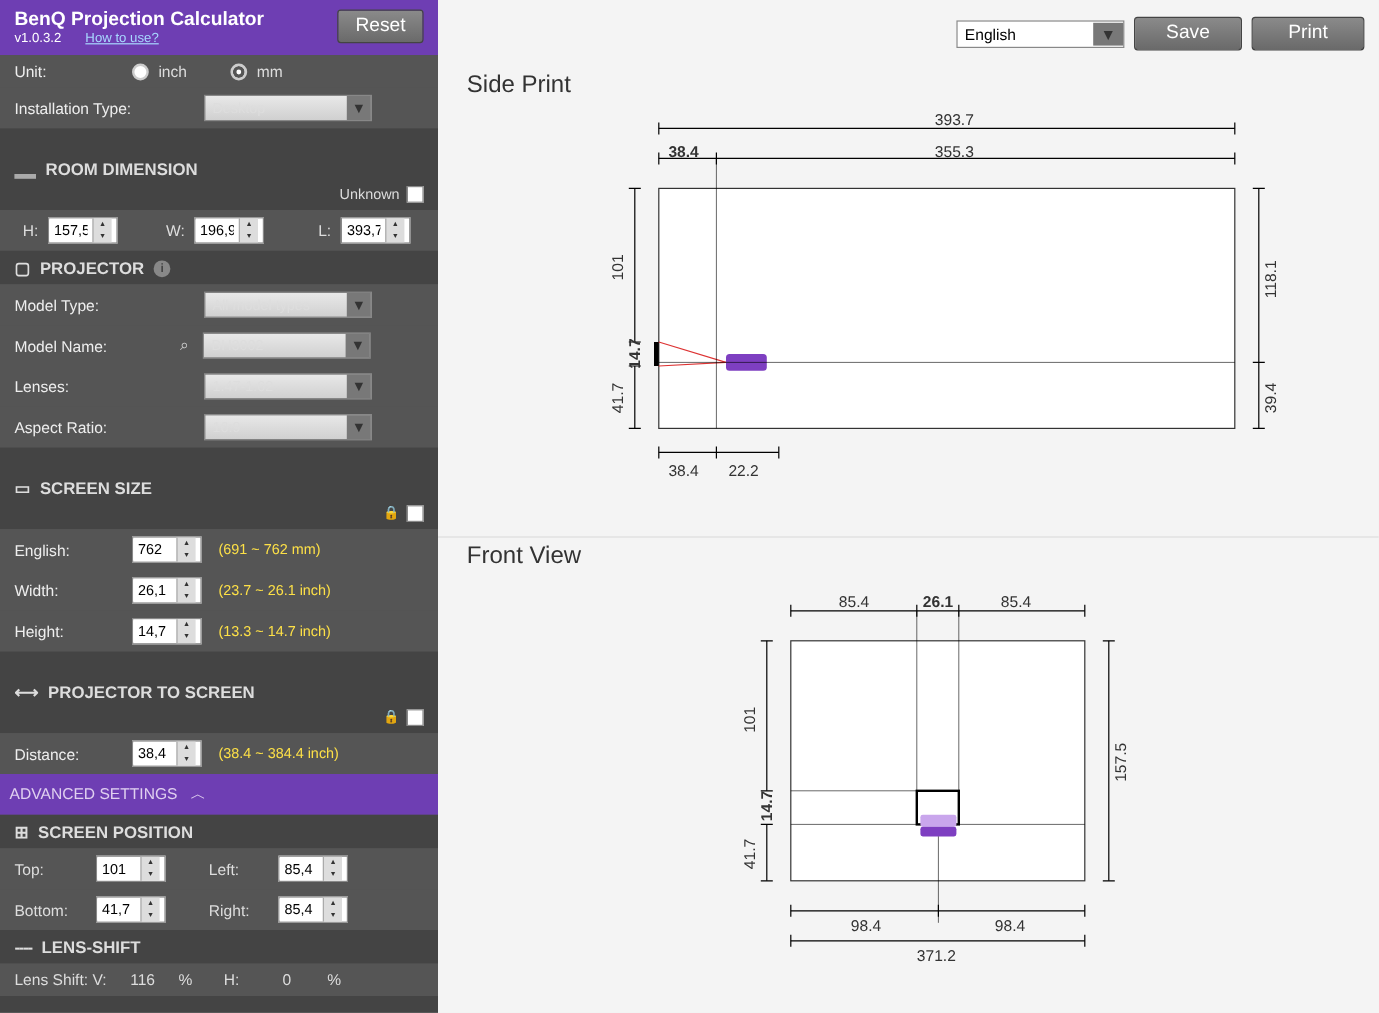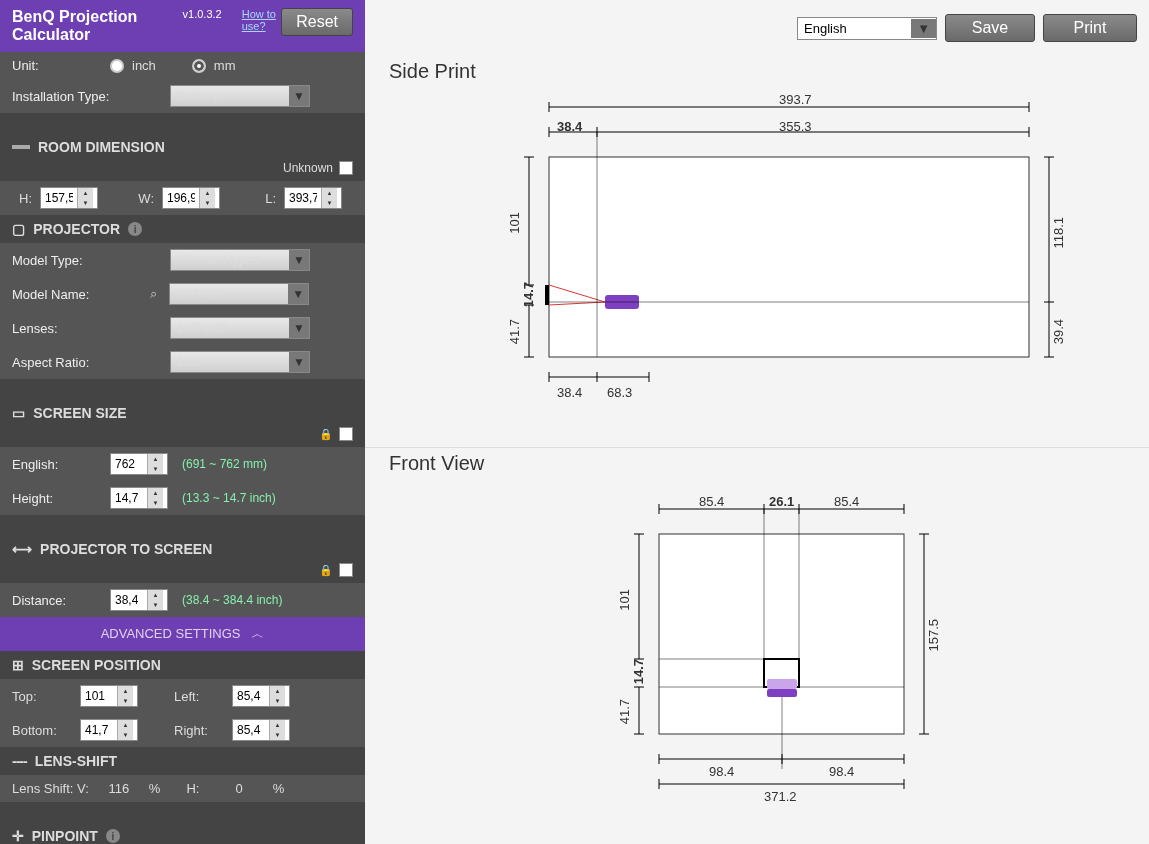--- a/index.html
+++ b/index.html
@@ -1,42 +1,42 @@
 <!DOCTYPE html>
 <html><head>
 <meta charset="utf-8">
 <style>
 * { box-sizing: border-box; margin: 0; padding: 0; font-family: Arial, sans-serif; }
 body { width: 1149px; height: 844px; display: flex; background: #f0f0f0; }
 .sidebar { width: 365px; background: #555; color: #ddd; display: flex; flex-direction: column; font-size: 13px; }
 .header { background: #6e3eb3; padding: 8px 12px; display: flex; justify-content: space-between; align-items: flex-start; }
-.header-left { display: flex; gap: 0; }
+.header-left { display: flex; flex-direction: column; gap: 0; }
 .header h1 { color: #fff; font-size: 16px; font-weight: 600; }
 .header .version { color: #fff; font-size: 11px; display: flex; gap: 20px; }
 .header .version a { color: #a8d8ff; text-decoration: underline; }
 .btn { background: linear-gradient(#8a8a8a,#6a6a6a); border: 1px solid #444; color: #fff; padding: 4px 14px; border-radius: 3px; font-size: 16px; cursor: pointer; }
 .section-row { display: flex; align-items: center; padding: 6px 12px; gap: 8px; background: #555; }
 .section-header { background: #444; padding: 6px 12px; display: flex; align-items: center; justify-content: space-between; font-weight: 600; font-size: 14px; }
-.section-header .left { display: flex; align-items: center; gap: 8px; }
-.section-header .right { display: flex; align-items: center; gap: 6px; font-weight: normal; font-size: 12px; margin-top: 42px; }
+.section-header .left { display: flex; align-items: flex-end; gap: 8px; }
+.section-header .right { display: flex; align-items: flex-start; gap: 6px; font-weight: normal; font-size: 12px; margin-top: 42px; }
 .icon-line { width: 18px; height: 4px; background: #aaa; }
 .icon-dashes { letter-spacing: -1px; font-weight: bold; }
 .label { width: 90px; font-size: 13px; color: #eee; }
 .label-short { width: 20px; text-align: right; font-size: 13px; }
 .select { background: linear-gradient(#e8e8e8,#d0d0d0); border: 1px solid #888; padding: 3px 6px; font-size: 12px; width: 140px; display: flex; justify-content: space-between; align-items: center; cursor: pointer; }
 .select .arrow { background: #787878; width: 20px; text-align: center; margin: -3px -6px -3px 0; padding: 3px 0; color: #333; }
 .spinner { display: flex; align-items: center; background: #fff; border: 1px solid #888; height: 22px; width: 58px; }
 .spinner input { border: none; width: 36px; padding: 2px 4px; font-size: 12px; text-align: left; background: #fff; }
 .spinner .steppers { display: flex; flex-direction: column; width: 16px; background: #ddd; border-left: 1px solid #aaa; height: 100%; }
 .spinner .steppers div { flex: 1; display: flex; align-items: center; justify-content: center; font-size: 6px; cursor: pointer; color: #333; }
 .radio { width: 14px; height: 14px; border-radius: 50%; border: 2px solid #ccc; display: inline-block; background: #fff; }
 .radio.filled { background: #fff; box-shadow: inset 0 0 0 3px #555; }
 .checkbox { width: 14px; height: 14px; background: #fff; border: 1px solid #888; display: inline-block; }
-.hint { color: #86efac; font-size: 12px; margin-left: 6px; }
-.adv-header { background: #6e3eb3; text-align: center; padding: 8px; color: #e0d0f0; font-size: 13px; cursor: pointer; }
+.hint { color: #fde047; font-size: 12px; margin-left: 6px; }
+.adv-header { background: #6e3eb3; padding: 8px; color: #e0d0f0; font-size: 13px; cursor: pointer; }
 .info-icon { width: 14px; height: 14px; border-radius: 50%; background: #888; color: #444; display: inline-flex; align-items: center; justify-content: center; font-size: 10px; font-weight: bold; }
 .main { flex: 1; background: #f4f4f4; position: relative; }
 .topbar { display: flex; justify-content: flex-end; gap: 8px; padding: 14px 12px; align-items: center; }
 .lang-select { background: #fff; border: 1px solid #888; padding: 3px 6px; font-size: 13px; width: 140px; display: flex; justify-content: space-between; align-items: center; }
 .view-title { font-size: 20px; color: #333; padding: 4px 0 14px 24px; font-weight: 500; }
 .diagram-area { position: relative; height: 350px; margin-left: 24px; }
 .diagram-area2 { position: relative; height: 360px; margin-left: 24px; }
 .dim-label { position: absolute; font-size: 13px; color: #333; }
 .dim-label.bold { font-weight: 600; }
 .vrot { writing-mode: vertical-rl; transform: rotate(180deg); }
@@ -167,20 +167,31 @@
     <div class="spinner">
         <input value="762" style="">
         <div class="steppers">
           <div>▲</div>
           <div>▼</div>
         </div>
       </div>
     <span class="hint">(691 ~ 762 mm)</span>
     </div>
   <div class="section-row">
+      <span class="label">Width:</span>
+    <div class="spinner">
+        <input value="26,1" style="">
+        <div class="steppers">
+          <div>▲</div>
+          <div>▼</div>
+        </div>
+      </div>
+    <span class="hint">(23.7 ~ 26.1 inch)</span>
+    </div>
+  <div class="section-row">
       <span class="label">Height:</span>
     <div class="spinner">
         <input value="14,7" style="">
         <div class="steppers">
           <div>▲</div>
           <div>▼</div>
         </div>
       </div>
     <span class="hint">(13.3 ~ 14.7 inch)</span>
     </div>
@@ -347,21 +358,21 @@
     </svg>
     <span class="dim-label" style="left:390px;top:-5px">393.7</span>
     <span class="dim-label bold" style="left:168px;top:22px">38.4</span>
     <span class="dim-label" style="left:390px;top:22px">355.3</span>
     <span class="dim-label vrot" style="left:118px;top:115px">101</span>
     <span class="dim-label bold vrot" style="left:132px;top:185px">14.7</span>
     <span class="dim-label vrot" style="left:118px;top:222px">41.7</span>
     <span class="dim-label vrot" style="left:662px;top:120px">118.1</span>
     <span class="dim-label vrot" style="left:662px;top:222px">39.4</span>
     <span class="dim-label" style="left:168px;top:288px">38.4</span>
-    <span class="dim-label" style="left:218px;top:288px">68.3</span>
+    <span class="dim-label" style="left:218px;top:288px">22.2</span>
   </div>
 
   <div style="height:1px;background:#ddd;margin:0"></div>
   <div class="view-title">Front View</div>
   <div class="diagram-area2">
     <svg width="520" height="330" style="left:210px;top:0">
 
       <line x1="60" y1="20" x2="165" y2="20" stroke="#000"></line>
         <line x1="60" y1="15" x2="60" y2="25" stroke="#000"></line>
         <line x1="165" y1="15" x2="165" y2="25" stroke="#000"></line>

